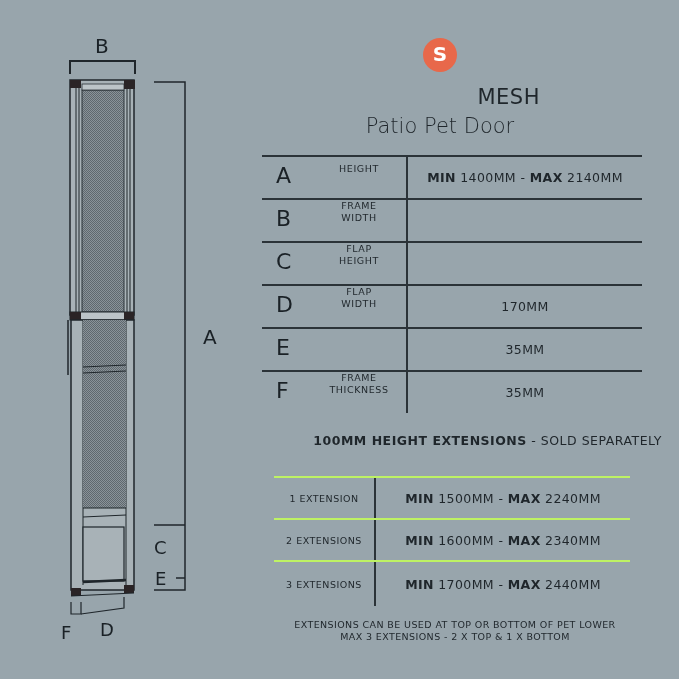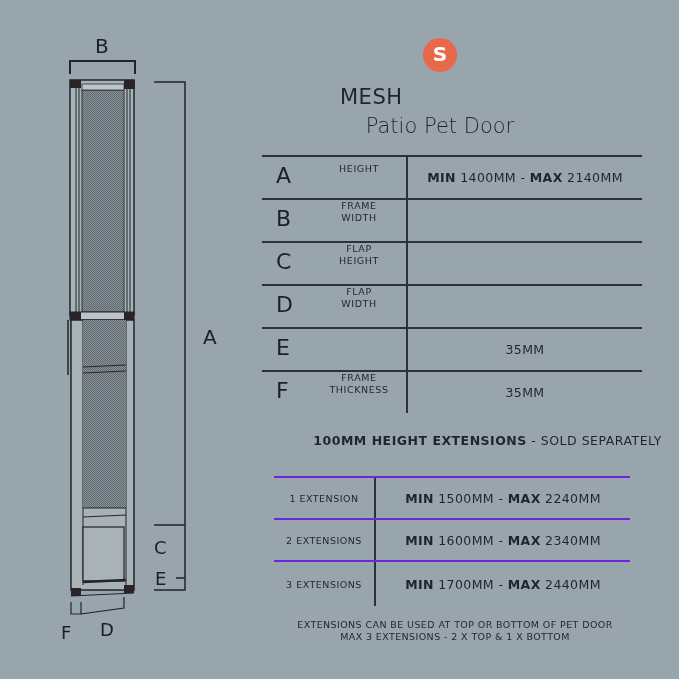--- a/index.html
+++ b/index.html
@@ -12,21 +12,21 @@
   }
   .abs { position:absolute; }
 
   
   .logo {
     position:absolute; left:423px; top:38px; width:34px; height:34px;
     border-radius:50%; background:#e8684a; color:#ffffff;
     font-weight:bold; font-size:20px; line-height:33px; text-align:center;
   }
   .title {
-    position:absolute; left:340px; width:200px; top:85px; text-align:left;
+    position:absolute; left:340px; width:200px; top:85px; text-align:right;
     font-size:21px; letter-spacing:0.5px; color:#1f262b; font-weight:500;
   }
   .subtitle {
     position:absolute; left:320px; width:240px; top:114px; text-align:center;
     font-size:21px; color:#1f262b; font-weight:300;
   }
 
   
   .spec-table { position:absolute; left:262px; top:155px; width:380px; }
   .spec-row {
@@ -51,21 +51,21 @@
     font-size:12.5px; letter-spacing:0.4px; color:#1f262b;
   }
   .strong { font-weight:bold; }
 
   .ext-heading {
     position:absolute; left:262px; top:433px; width:400px;
     font-size:12.5px; letter-spacing:0.5px; white-space:nowrap;text-align:right;
   }
 
   .ext-table { position:absolute; left:274px; top:476px; width:356px; }
-  .ext-row { position:relative; height:40px; border-top:2px solid #6d28d9; }
+  .ext-row { position:relative; height:40px; border-top:2px solid #bef264; }
   .ext-label {
     position:absolute; left:0; width:100px; top:0; height:40px;
     display:flex; align-items:center; justify-content:center;
     font-size:9.5px; letter-spacing:0.5px;
   }
   .ext-divider { position:absolute; left:100px; top:0; width:2px; height:100%; background:#2b3338; }
   .ext-value {
     position:absolute; left:102px; right:0; top:0; height:40px;
     display:flex; align-items:center; justify-content:center;
     font-size:12.5px; letter-spacing:0.4px;
@@ -159,20 +159,21 @@
     <div class="spec-letter">C</div>
     <div class="spec-label">FLAP
 HEIGHT</div>
     <div class="spec-divider"></div>
   </div>
   <div class="spec-row">
     <div class="spec-letter">D</div>
     <div class="spec-label">FLAP
 WIDTH</div>
     <div class="spec-divider"></div>
+    <div class="spec-value">170MM</div>
   </div>
   <div class="spec-row">
     <div class="spec-letter">E</div>
     <div class="spec-divider"></div>
     <div class="spec-value">35MM</div>
   </div>
   <div class="spec-row">
     <div class="spec-letter">F</div>
     <div class="spec-label">FRAME
 THICKNESS</div>
@@ -203,15 +204,15 @@
   <div class="ext-row" style="height:44px;">
     <div class="ext-label" style="height:44px;">3 EXTENSIONS</div>
     <div class="ext-divider"></div>
     <div class="ext-value" style="height:44px;">
       <span class="strong">MIN</span>&nbsp;<span>1700MM</span>&nbsp;<span>-</span>&nbsp;<span class="strong">MAX</span>&nbsp;<span>2440MM</span>
     </div>
   </div>
 </div>
 
 <div class="footnote">
-  <div>EXTENSIONS CAN BE USED AT TOP OR BOTTOM OF PET DOOR</div>
+  <div>EXTENSIONS CAN BE USED AT TOP OR BOTTOM OF PET LOWER</div>
   <div>MAX 3 EXTENSIONS - 2 X TOP &amp; 1 X BOTTOM</div>
 </div>
 
 </body></html>

